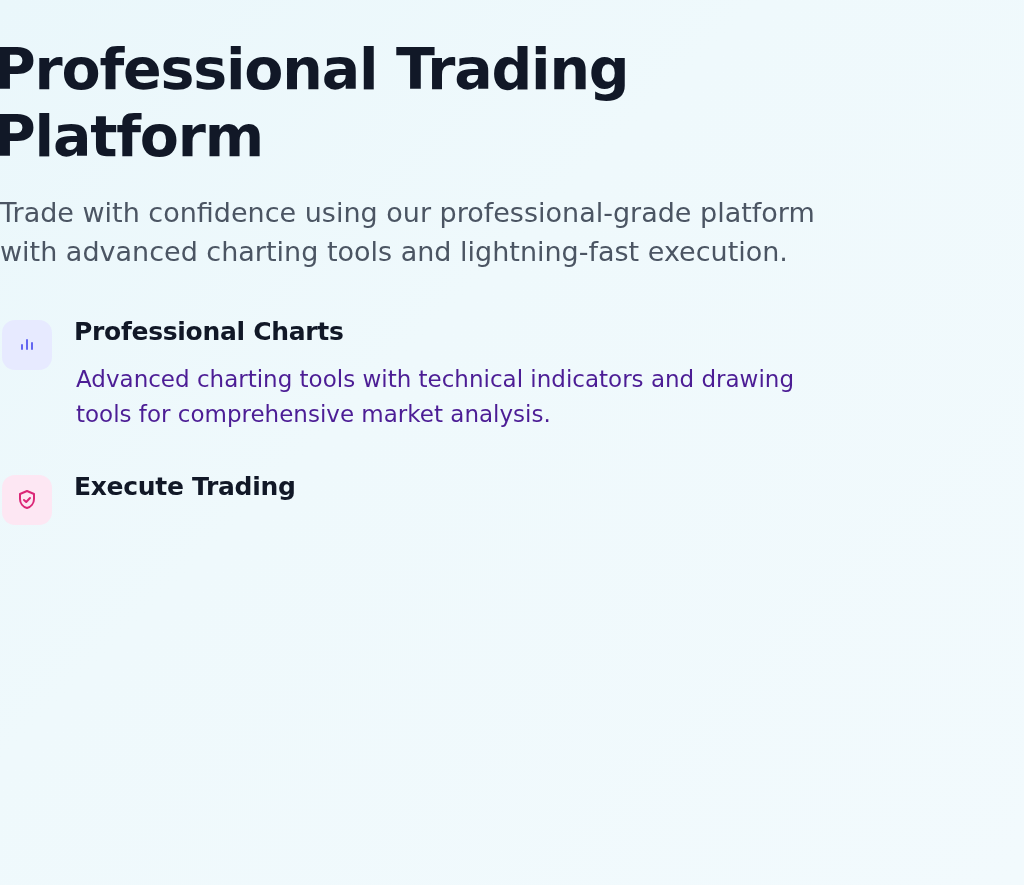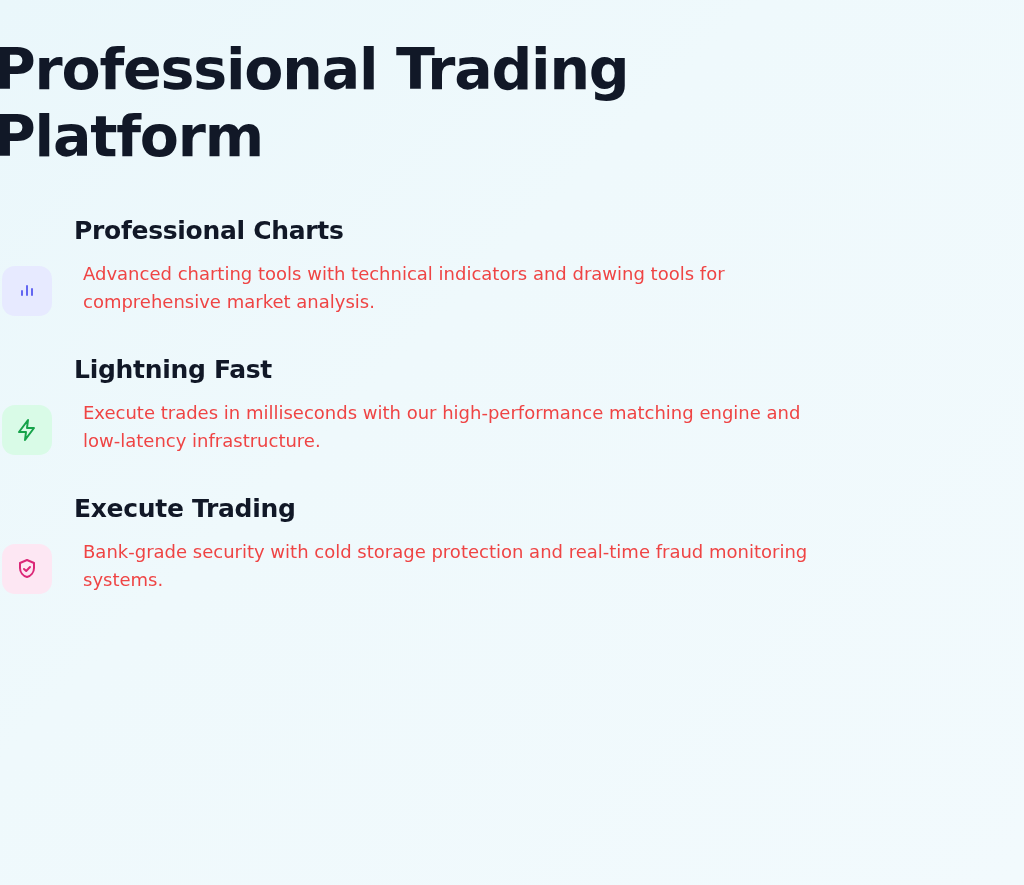--- a/index.html
+++ b/index.html
@@ -40,21 +40,21 @@
     max-width: 1030px;
   }
   .features {
     margin-top: 44px;
     display: flex;
     flex-direction: column;
     gap: 38px;
   }
   .feature {
     display: flex;
-    align-items: flex-end;
+    align-items: flex-start;
     gap: 22px;
   }
   .feature-icon {
     flex: 0 0 auto;
     width: 50px;
     height: 50px;
     border-radius: 13px;
     display: flex;
     align-items: center;
     justify-content: center;
@@ -68,73 +68,62 @@
   }
   .feature-title {
     margin: 0;
     font-size: 25px;
     line-height: 1.25;
     font-weight: 700;
     color: #111827;
     letter-spacing: -0.3px;
   }
   .feature-desc {
-    margin: 14px 0 0 9px;
-    font-size: 18px;
+    margin: 14px 0 0 2px;
+    font-size: 23px;
     line-height: 1.55;
-    color: #ef4444;
+    color: #4c1d95;
     font-weight: 400;
   }
   .icon-glyph {
     display: block;
   }
 </style>
 </head>
 <body>
 
 <div class="page">
 
   <h1 class="hero-title">Professional Trading Platform</h1>
 
+  <p class="hero-sub">Trade with confidence using our professional-grade platform with advanced charting tools and lightning-fast execution.</p>
 
   <div class="features">
 
     <div class="feature">
       <div class="feature-icon" style="background:#e7eaff;">
         <svg class="icon-glyph" width="24" height="24" viewBox="0 0 24 24" fill="none" stroke="#6366f1" stroke-width="2" stroke-linecap="round">
           <line x1="7" y1="16" x2="7" y2="12"></line>
           <line x1="12" y1="16" x2="12" y2="7"></line>
           <line x1="17" y1="16" x2="17" y2="10"></line>
         </svg>
       </div>
       <div class="feature-body">
         <h3 class="feature-title">Professional Charts</h3>
         <p class="feature-desc">Advanced charting tools with technical indicators and drawing tools for comprehensive market analysis.</p>
       </div>
     </div>
 
-    <div class="feature">
-      <div class="feature-icon" style="background:#d9fbe7;">
-        <svg class="icon-glyph" width="24" height="24" viewBox="0 0 24 24" fill="none" stroke="#16a34a" stroke-width="2" stroke-linejoin="round" stroke-linecap="round">
-          <polygon points="13 2 4 14 11 14 10 22 19 10 12 10 13 2"></polygon>
-        </svg>
-      </div>
-      <div class="feature-body">
-        <h3 class="feature-title">Lightning Fast</h3>
-        <p class="feature-desc">Execute trades in milliseconds with our high-performance matching engine and low-latency infrastructure.</p>
-      </div>
-    </div>
 
     <div class="feature">
       <div class="feature-icon" style="background:#fde7f3;">
         <svg class="icon-glyph" width="24" height="24" viewBox="0 0 24 24" fill="none" stroke="#db2777" stroke-width="2" stroke-linejoin="round" stroke-linecap="round">
           <path d="M12 3l7 3v5c0 4.2-2.9 7.9-7 9-4.1-1.1-7-4.8-7-9V6l7-3z"></path>
           <polyline points="9 12 11.2 14 15 10"></polyline>
         </svg>
       </div>
       <div class="feature-body">
         <h3 class="feature-title">Execute Trading</h3>
-        <p class="feature-desc">Bank-grade security with cold storage protection and real-time fraud monitoring systems.</p>
       </div>
     </div>
 
   </div>
 </div>
 
 </body></html>

